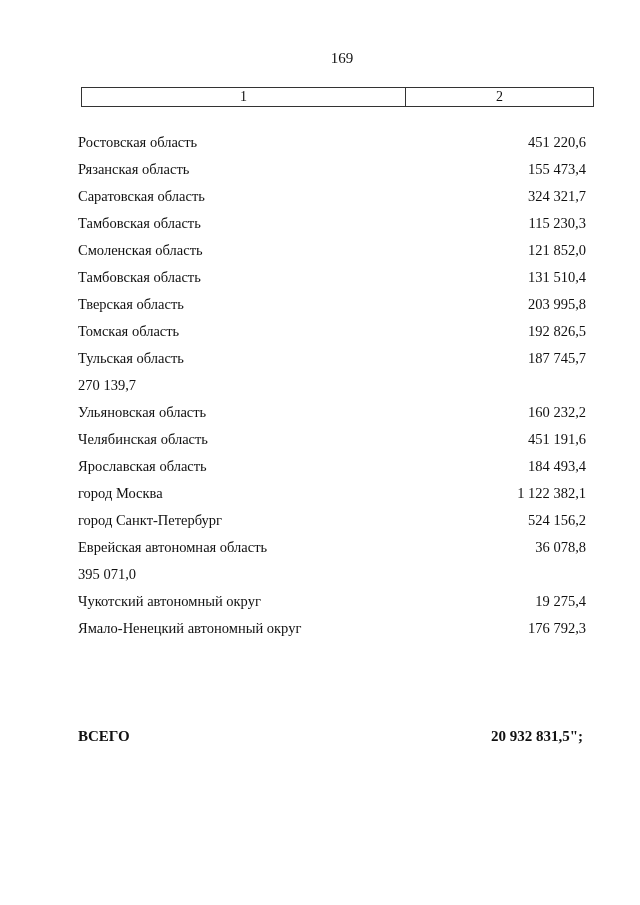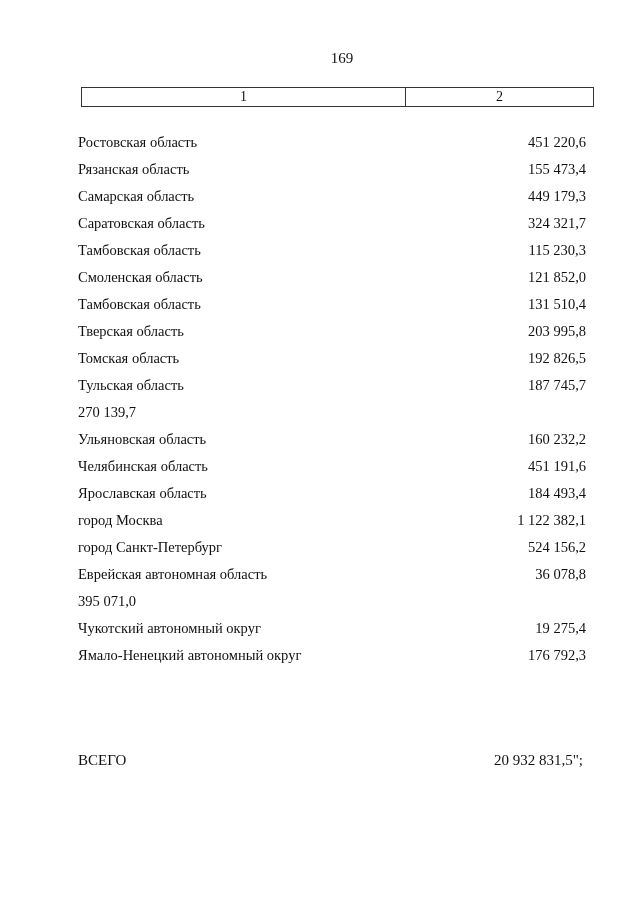--- a/index.html
+++ b/index.html
@@ -11,45 +11,41 @@
                   border: 1px solid #333; display: flex; box-sizing: border-box; }
   .header-cell { display: flex; align-items: center; justify-content: center; font-size: 14px;
                  height: 100%; box-sizing: border-box; }
   .header-cell.c1 { width: 324px; border-right: 1px solid #333; }
   .header-cell.c2 { flex: 1; }
   .rows { position: absolute; top: 131px; left: 78px; width: 508px; }
   .row { display: flex; justify-content: space-between; height: 27px; line-height: 22px;
          font-size: 14.5px; }
   .row .name { white-space: nowrap; }
   .row .value { white-space: nowrap; text-align: center; }
-  .total { position: absolute; top: 752px; left: 78px; width: 505px; display: flex;
-           justify-content: space-between; font-weight: normal; font-size: 15px; }
+  .total { position: absolute; top: 728px; left: 78px; width: 505px; display: flex;
+           justify-content: space-between; font-weight: bold; font-size: 15px; }
 </style>
 </head>
 <body>
 
 <div class="page-number">169</div>
 
 <div class="header-table">
   <div class="header-cell c1">1</div>
   <div class="header-cell c2">2</div>
 </div>
 
 <div class="rows">
   <div class="row">
       <span class="name">Ростовская область</span>
       <span class="value">451 220,6</span>
     </div>
   <div class="row">
       <span class="name">Рязанская область</span>
       <span class="value">155 473,4</span>
-    </div>
-  <div class="row">
-      <span class="name">Самарская область</span>
-      <span class="value">449 179,3</span>
     </div>
   <div class="row">
       <span class="name">Саратовская область</span>
       <span class="value">324 321,7</span>
     </div>
   <div class="row">
       <span class="name">Тамбовская область</span>
       <span class="value">115 230,3</span>
     </div>
   <div class="row">

